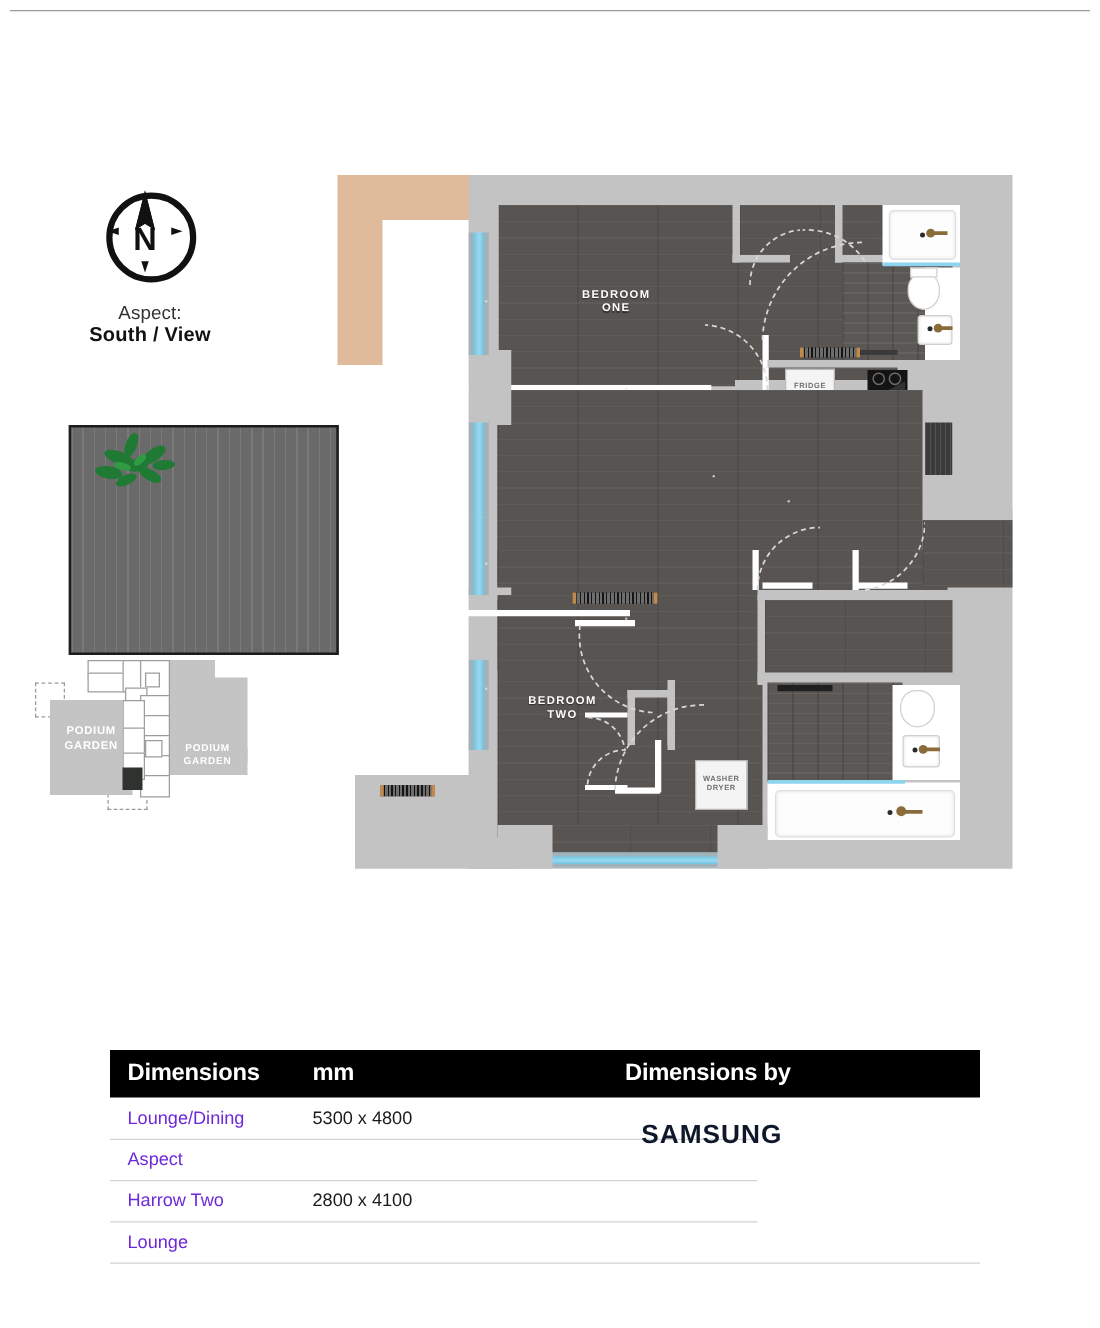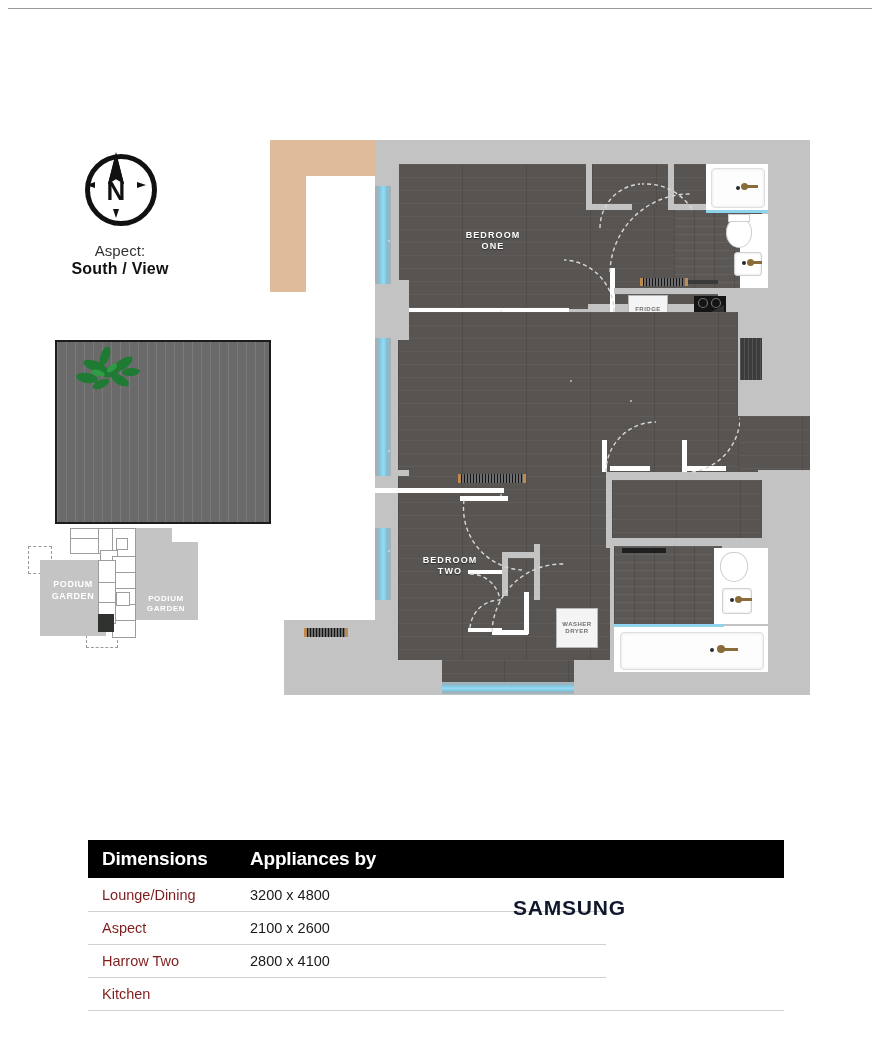--- a/index.html
+++ b/index.html
@@ -67,21 +67,21 @@
   .dot{position:absolute;background:#e6e6e6;border-radius:50%;width:2px;height:2px;opacity:.75;}
 
   
   .tbl{position:absolute;left:88px;top:840px;width:696px;}
   .tbl-head{height:38px;background:#000;display:flex;align-items:center;}
   .th-dim{width:148px;padding-left:14px;color:#fff;font-size:19px;font-weight:bold;letter-spacing:-.2px;}
   .th-mm{width:250px;color:#fff;font-size:19px;font-weight:bold;letter-spacing:-.2px;}
   .th-app{color:#fff;font-size:19px;font-weight:bold;letter-spacing:-.2px;}
   .trow{display:flex;align-items:center;height:33px;position:relative;}
   .trow .sep{position:absolute;left:0;top:0;width:518px;height:1px;background:#d2d2d2;}
-  .td-name{width:148px;padding-left:14px;font-size:14.5px;color:#7f1d1d;}
+  .td-name{width:148px;padding-left:14px;font-size:14.5px;color:#6d28d9;}
   .td-val{width:250px;font-size:14.5px;color:#1a1a1a;}
   .tbl-bottom{width:696px;height:1px;background:#d2d2d2;margin-top:0;}
   .brand{position:absolute;left:425px;top:56px;font-size:21px;font-weight:bold;letter-spacing:.8px;color:#0f172a;}
 </style>
 </head>
 <body>
 
 <div class="top-rule"></div>
 
 <div class="info-col">
@@ -332,37 +332,37 @@
   <div class="dot" style="left:300px;top:240px;"></div>
   <div class="dot" style="left:360px;top:260px;"></div>
   <div class="dot" style="left:118px;top:310px;"></div>
   <div class="dot" style="left:118px;top:410px;"></div>
   <div class="dot" style="left:230px;top:354px;"></div>
 </div>
 
 <div class="tbl">
   <div class="tbl-head">
     <div class="th-dim">Dimensions</div>
-    <div class="th-app">Appliances by</div>
+    <div class="th-mm">mm</div>
+    <div class="th-app">Dimensions by</div>
   </div>
 
   <div class="trow">
     <div class="td-name">Lounge/Dining</div>
-    <div class="td-val">3200 x 4800</div>
+    <div class="td-val">5300 x 4800</div>
   </div>
   <div class="trow">
       <div class="sep"></div>
     <div class="td-name">Aspect</div>
-    <div class="td-val">2100 x 2600</div>
   </div>
   <div class="trow">
       <div class="sep"></div>
     <div class="td-name">Harrow Two</div>
     <div class="td-val">2800 x 4100</div>
   </div>
   <div class="trow">
       <div class="sep"></div>
-    <div class="td-name">Kitchen</div>
+    <div class="td-name">Lounge</div>
   </div>
   <div class="tbl-bottom"></div>
 
   <div class="brand">SAMSUNG</div>
 </div>
 
 </body></html>

